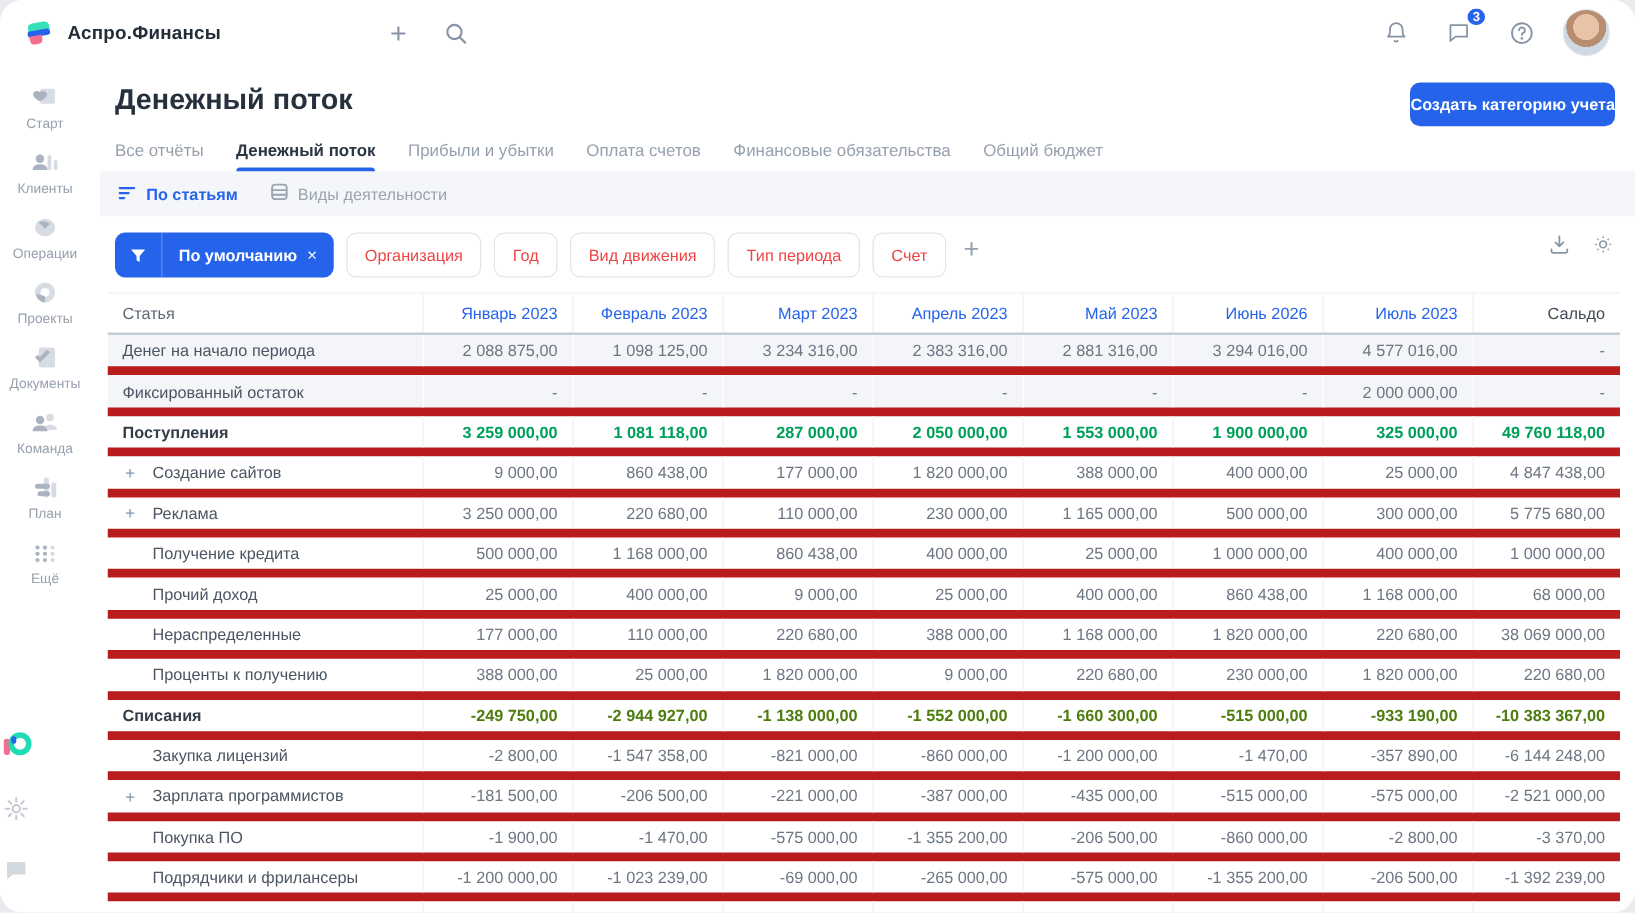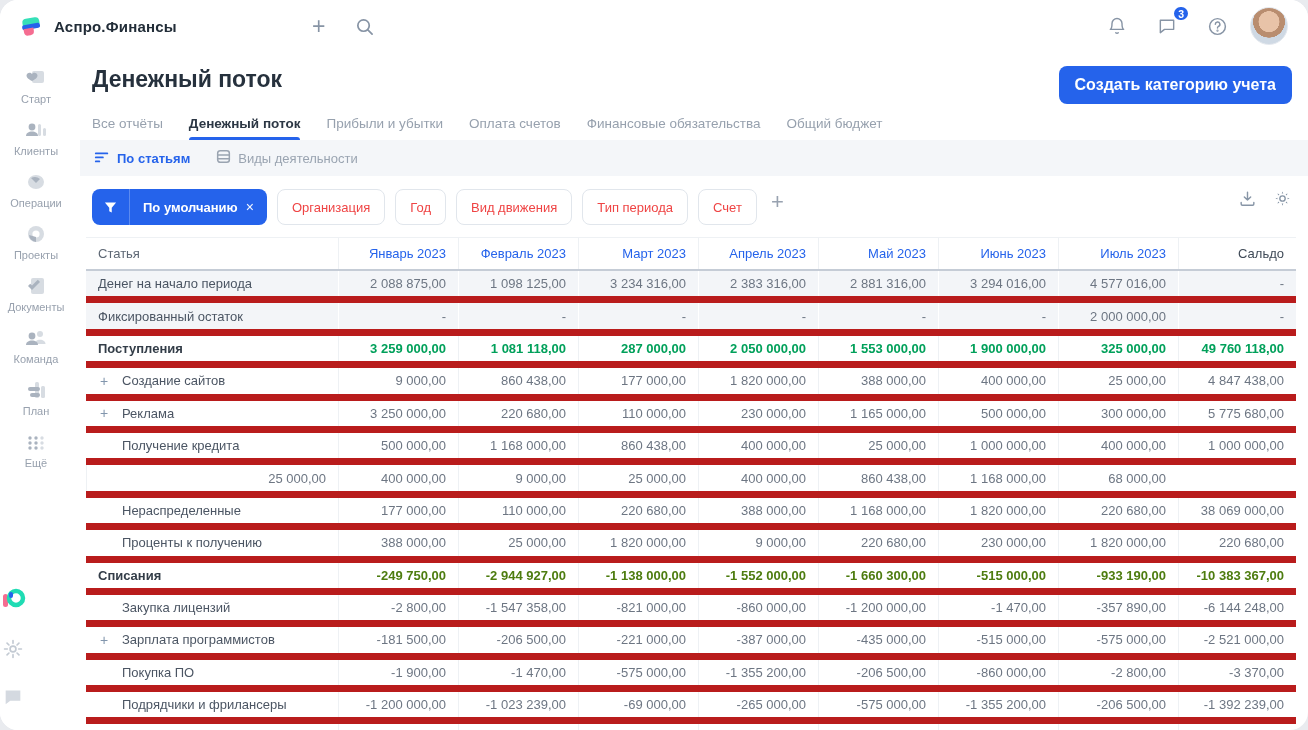--- a/index.html
+++ b/index.html
@@ -34,22 +34,22 @@
   .side-item svg { display:block; }
   .side-label { font-size:11px; color:#98a1ae; }
   .side-spacer { flex:1; }
   .side-bottom { display:flex; flex-direction:column; align-items:center; gap:22px; padding-bottom:18px; }
 
   .main { flex:1; display:flex; flex-direction:column; overflow:hidden; }
 
   
   .page-head { display:flex; align-items:flex-start; justify-content:space-between; padding:14px 16px 0 12px; }
   .page-title { font-size:23px; font-weight:700; color:#26313d; }
-  .create-btn { background:#2563eb; color:#fff; font-size:16px; font-weight:600; border:none;
-                border-radius:8px; padding:10px 16px; cursor:pointer; font-family:inherit; }
+  .create-btn { background:#2563eb; color:#fff; font-size:13px; font-weight:600; border:none;
+                border-radius:8px; padding:10px 0; cursor:pointer; font-family:inherit; }
 
   .tabs { display:flex; gap:26px; padding:12px 16px 0 12px; }
   .tab { font-size:13.5px; color:#97a1ae; padding-bottom:9px; cursor:pointer; position:relative; white-space:nowrap; }
   .tab.active { color:#2c3744; font-weight:700; }
   .tab.active::after { content:""; position:absolute; left:0; right:0; bottom:0; height:3px;
                        border-radius:3px 3px 0 0; background:#2563eb; }
 
   .subtabs { background:#f4f6f9; height:36px; display:flex; align-items:center; gap:26px; padding:0 14px; }
   .subtab { display:flex; align-items:center; gap:7px; font-size:13px; color:#9aa4b1; cursor:pointer; }
   .subtab.active { color:#2563eb; font-weight:600; }
@@ -327,21 +327,21 @@
       </div>
 
       <div class="table-wrap">
         <div class="trow header" id="table-header">
             <div class="cell label">Статья</div>
             <div class="cell">Январь 2023</div>
             <div class="cell">Февраль 2023</div>
             <div class="cell">Март 2023</div>
             <div class="cell">Апрель 2023</div>
             <div class="cell">Май 2023</div>
-            <div class="cell">Июнь 2023</div>
+            <div class="cell">Июнь 2026</div>
             <div class="cell">Июль 2023</div>
             <div class="cell saldo-col">Сальдо</div>
           </div>
         <div id="table-body">
             <div class="trow opening">
               <div class="cell label">Денег на начало периода</div>
               <div class="cell num">2 088 875,00</div>
               <div class="cell num">1 098 125,00</div>
               <div class="cell num">3 234 316,00</div>
               <div class="cell num">2 383 316,00</div>
@@ -399,20 +399,21 @@
               <div class="cell num">500 000,00</div>
               <div class="cell num">1 168 000,00</div>
               <div class="cell num">860 438,00</div>
               <div class="cell num">400 000,00</div>
               <div class="cell num">25 000,00</div>
               <div class="cell num">1 000 000,00</div>
               <div class="cell num">400 000,00</div>
               <div class="cell num">1 000 000,00</div>
             </div>
             <div class="trow">
+              <div class="cell label indent"><span class="plus-slot"></span>Прочий доход</div>
               <div class="cell num">25 000,00</div>
               <div class="cell num">400 000,00</div>
               <div class="cell num">9 000,00</div>
               <div class="cell num">25 000,00</div>
               <div class="cell num">400 000,00</div>
               <div class="cell num">860 438,00</div>
               <div class="cell num">1 168 000,00</div>
               <div class="cell num">68 000,00</div>
             </div>
             <div class="trow">

